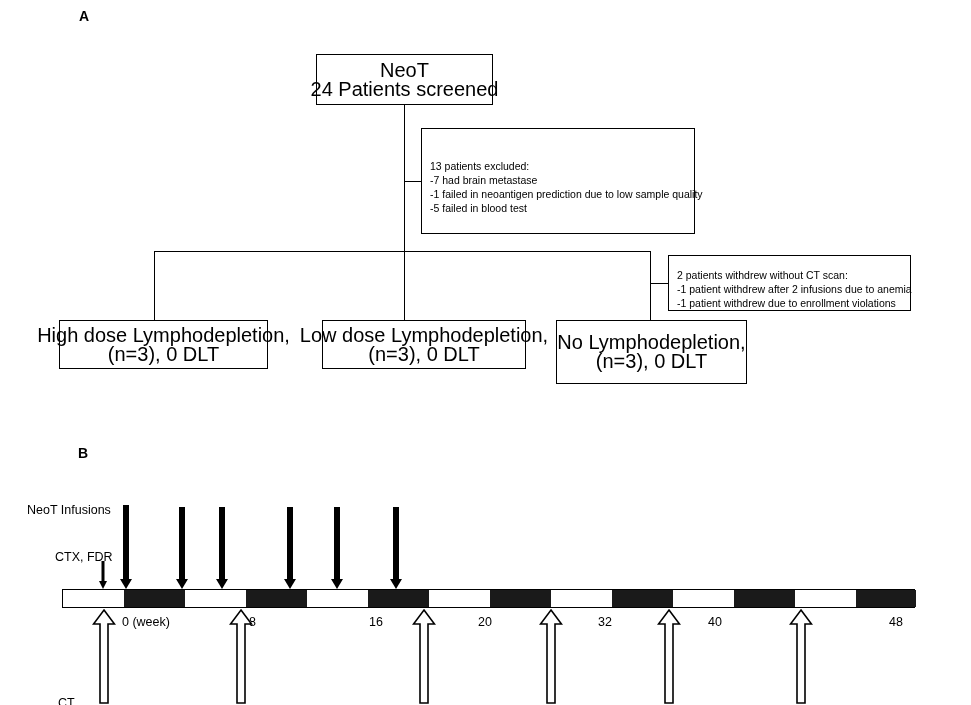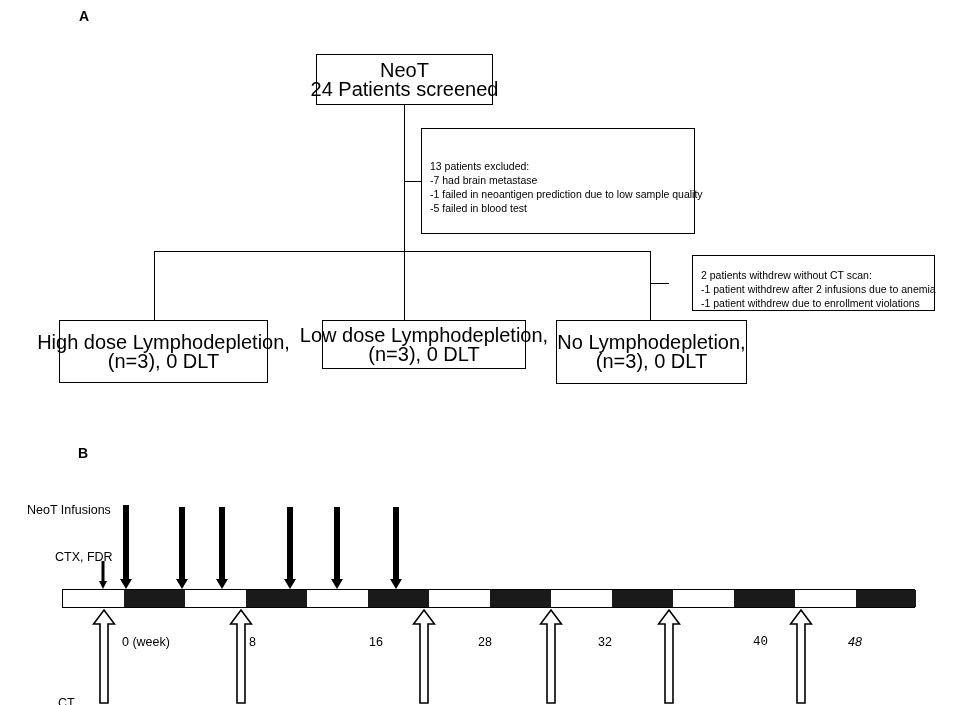--- a/index.html
+++ b/index.html
@@ -41,21 +41,21 @@
   
   .vline{position:absolute;width:0;border-left:1.3px solid #000;}
   .hline{position:absolute;height:0;border-top:1.3px solid #000;}
 
   
   .tl-bar{position:absolute;box-sizing:border-box;border:1.3px solid #000;background:#fff;}
   .tl-seg{position:absolute;top:0;height:100%;}
   .tl-seg.dark{background:#1a1a1a;}
   .tl-seg.light{background:#ffffff;}
 
-  .tick-label{position:absolute;font-size:12.5px;line-height:13px;white-space:nowrap;margin-top:20px;}
+  .tick-label{position:absolute;font-size:12.5px;line-height:13px;white-space:nowrap;}
 
   .side-label{position:absolute;font-size:12.5px;line-height:13px;white-space:nowrap;}
 
   
   .dn-arrow{position:absolute;}
   .dn-arrow .shaft{position:absolute;left:50%;top:0;transform:translateX(-50%);background:#000;}
   .dn-arrow .head{
     position:absolute;left:50%;bottom:0;transform:translateX(-50%);
     width:0;height:0;border-left:6px solid transparent;border-right:6px solid transparent;
     border-top:10px solid #000;
@@ -90,27 +90,27 @@
   </div>
 
   <div class="hline" style="left:154px;top:251px;width:497px;"></div>
 
   <div class="vline" style="left:154px;top:251px;height:69px;"></div>
   <div class="vline" style="left:404px;top:251px;height:69px;"></div>
   <div class="vline" style="left:650px;top:251px;height:69px;"></div>
 
   <div class="hline" style="left:650px;top:283px;width:19px;"></div>
 
-  <div class="notebox" style="left:668px;top:255px;width:243px;height:56px;margin-left:24px;">
+  <div class="notebox" style="left:668px;top:255px;width:243px;height:56px;">
     <div class="note-line">2 patients withdrew without CT scan:</div>
     <div class="note-line">-1 patient withdrew after 2 infusions due to anemia</div>
     <div class="note-line">-1 patient withdrew due to enrollment violations</div>
   </div>
 
-  <div class="box" style="left:59px;top:320px;width:209px;height:63px;">
+  <div class="box" style="left:59px;top:320px;width:209px;height:49px;">
     <div class="box-line">High dose Lymphodepletion,</div>
     <div class="box-line">(n=3), 0 DLT</div>
   </div>
 
   <div class="box" style="left:322px;top:320px;width:204px;height:49px;">
     <div class="box-line">Low dose Lymphodepletion,</div>
     <div class="box-line">(n=3), 0 DLT</div>
   </div>
 
   <div class="box" style="left:556px;top:320px;width:191px;height:64px;">
@@ -167,24 +167,24 @@
     <div class="tl-seg dark" style="left:549px;width:61px;"></div>
     <div class="tl-seg light" style="left:610px;width:61px;"></div>
     <div class="tl-seg dark" style="left:671px;width:61px;"></div>
     <div class="tl-seg light" style="left:732px;width:61px;"></div>
     <div class="tl-seg dark" style="left:793px;width:60px;"></div>
   </div>
 
   <div class="tick-label" style="left:122px;top:616px;">0 (week)</div>
   <div class="tick-label" style="left:249px;top:616px;">8</div>
   <div class="tick-label" style="left:369px;top:616px;">16</div>
-  <div class="tick-label" style="left:478px;top:616px;">28</div>
+  <div class="tick-label" style="left:478px;top:616px;">20</div>
   <div class="tick-label" style="left:598px;top:616px;">32</div>
-  <div class="tick-label" style="left:753px;top:616px;font-family:Liberation Mono, monospace;">40</div>
-  <div class="tick-label" style="left:848px;top:616px;font-style:italic;">48</div>
+  <div class="tick-label" style="left:708px;top:616px;">40</div>
+  <div class="tick-label" style="left:889px;top:616px;">48</div>
 
   <div class="up-arrow" style="left:92px;top:608px;">
     <svg width="24" height="97" viewBox="0 0 24 97">
       <polygon points="12,2 22.5,16 16,16 16,95 8,95 8,16 1.5,16" fill="#ffffff" stroke="#000000" stroke-width="1.6"></polygon>
     </svg>
   </div>
   <div class="up-arrow" style="left:229px;top:608px;">
     <svg width="24" height="97" viewBox="0 0 24 97">
       <polygon points="12,2 22.5,16 16,16 16,95 8,95 8,16 1.5,16" fill="#ffffff" stroke="#000000" stroke-width="1.6"></polygon>
     </svg>

